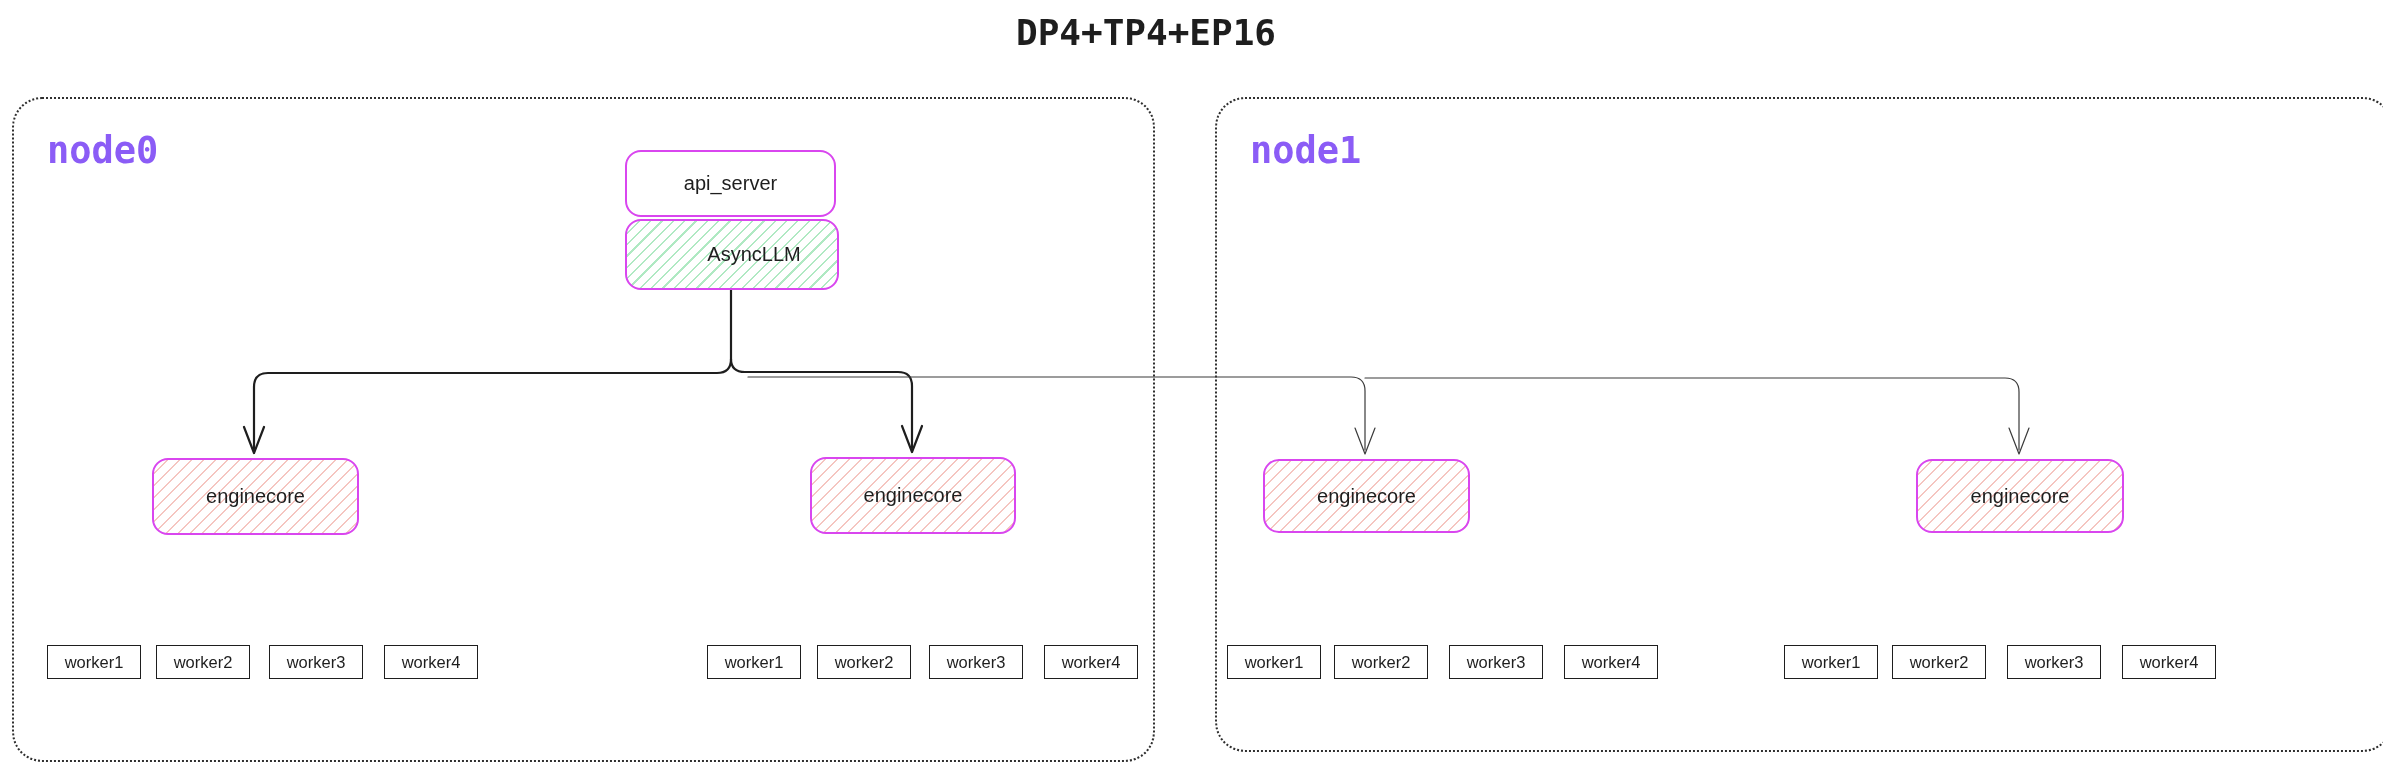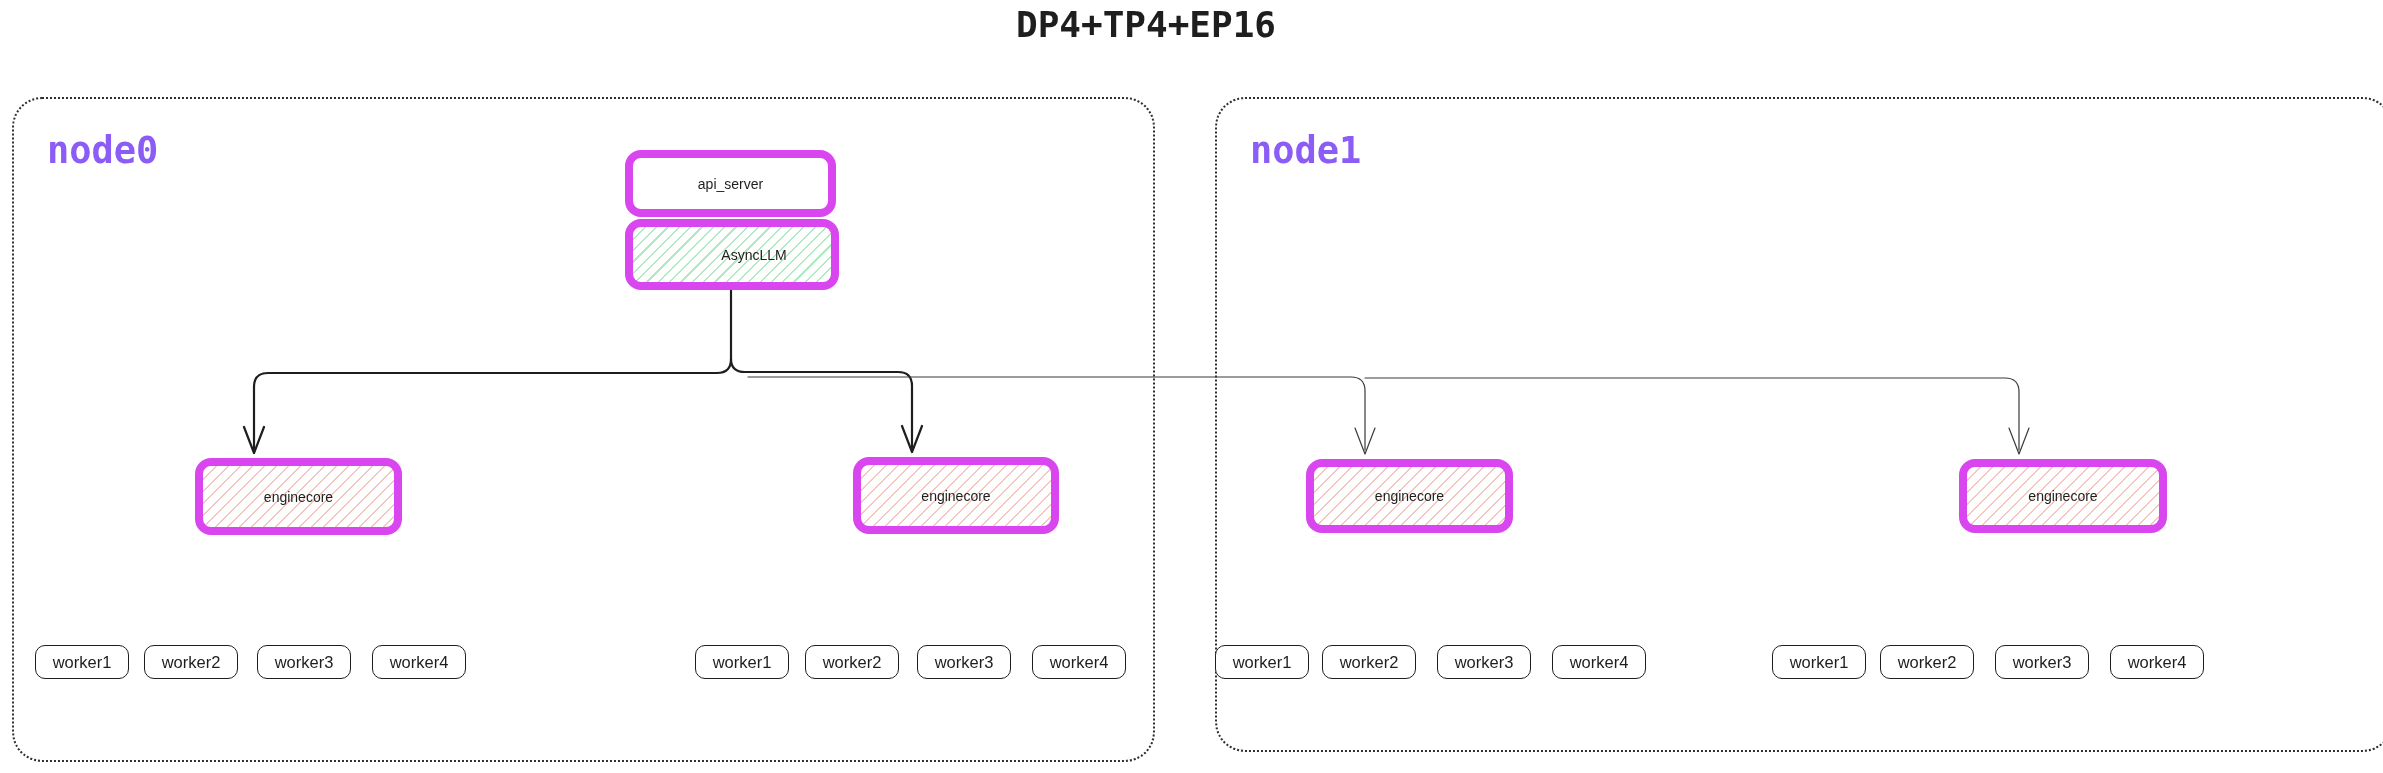--- a/index.html
+++ b/index.html
@@ -10,21 +10,21 @@
     position: relative;
     width: 2383px;
     height: 773px;
     background: #ffffff;
     overflow: hidden;
   }
 
   .diagram-title {
     position: absolute;
     left: 1146px;
-    top: 4px;
+    top: 12px;
     transform: translateX(-50%);
     font-family: "DejaVu Sans Mono", monospace;
     font-size: 36px;
     font-weight: 600;
     color: #1e1e1e;
     white-space: nowrap;
   }
 
   .node-container {
     position: absolute;
@@ -40,68 +40,68 @@
     left: 33px;
     top: 30px;
     font-family: "DejaVu Sans Mono", monospace;
     font-size: 37px;
     font-weight: 600;
     color: #8b5cf6;
   }
 
   .box {
     position: absolute;
-    border: 8px solid #d946ef;
+    border: 2px solid #d946ef;
     border-radius: 16px;
     background: #ffffff;
     display: flex;
     align-items: center;
     justify-content: center;
-    font-size: 14px;
+    font-size: 20px;
     color: #1e1e1e;
     white-space: nowrap;
   }
 
   .api-server { left: 625px; top: 150px; width: 211px; height: 67px; z-index: 3; }
 
   .async-llm {
     left: 625px; top: 219px; width: 214px; height: 71px; z-index: 2;
     background-color: #ffffff;
     background-image: repeating-linear-gradient(135deg,
       rgba(110, 215, 145, 0.55) 0px, rgba(110, 215, 145, 0.55) 1.6px,
       transparent 1.6px, transparent 8px);
     padding-left: 44px;
   }
 
   .enginecore {
     background-color: #ffffff;
     background-image: repeating-linear-gradient(135deg,
       rgba(235, 140, 130, 0.5) 0px, rgba(235, 140, 130, 0.5) 1.5px,
       transparent 1.5px, transparent 8.5px);
-    margin-left: 43px;
   }
   .ec-n0-a { left: 152px;  top: 458px; width: 207px; height: 77px; }
   .ec-n0-b { left: 810px;  top: 457px; width: 206px; height: 77px; }
   .ec-n1-a { left: 1263px; top: 459px; width: 207px; height: 74px; }
   .ec-n1-b { left: 1916px; top: 459px; width: 208px; height: 74px; }
 
   .worker {
     position: absolute;
     top: 645px;
     width: 94px;
     height: 34px;
     border: 1.6px solid #1e1e1e;
-    border-radius: 10px;
+    border-radius: 0;
     background: #ffffff;
     display: flex;
     align-items: center;
     justify-content: center;
     font-size: 16.5px;
     color: #1e1e1e;
     white-space: nowrap;
+    margin-left: 12px;
   }
 
   .connectors {
     position: absolute;
     left: 0; top: 0;
     width: 2383px;
     height: 773px;
     pointer-events: none;
     z-index: 1;
   }

